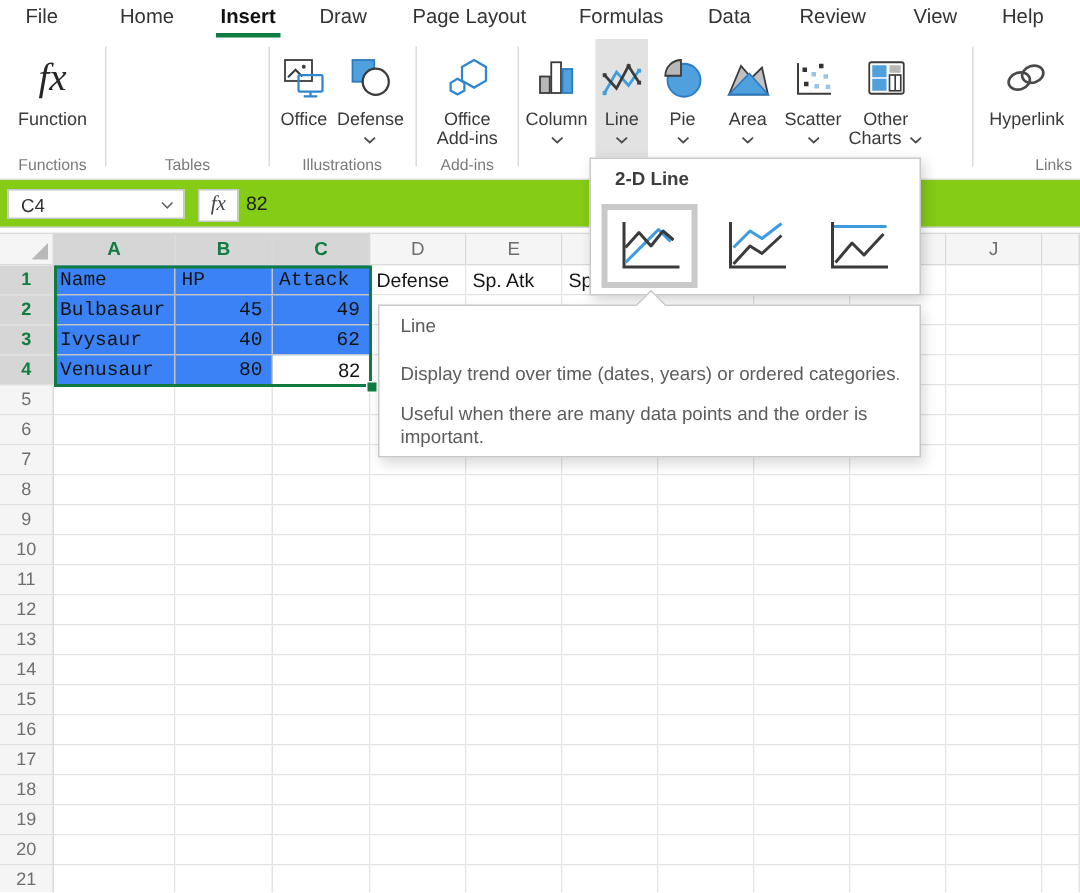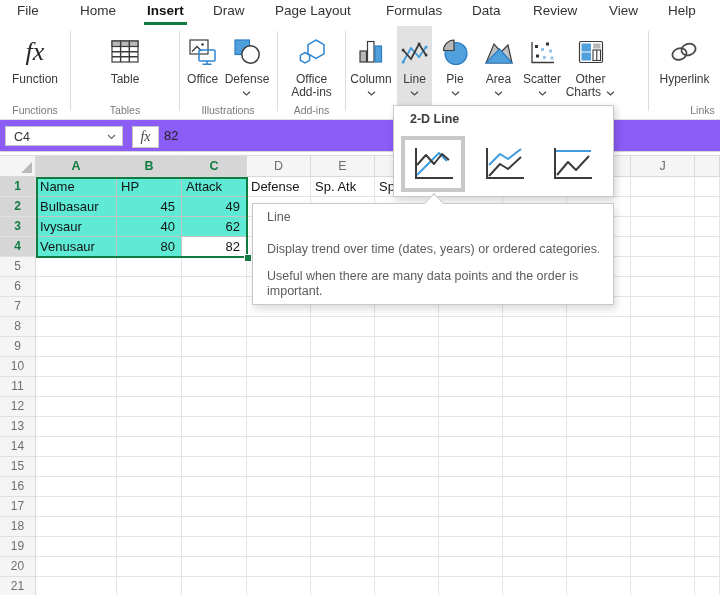--- a/index.html
+++ b/index.html
@@ -26,21 +26,21 @@
   .fxbig{font-family:"Liberation Serif",serif;font-style:italic;font-size:26px;color:#262626;line-height:30px;}
 
   svg.icon{display:block;}
   .st-dark{stroke:#3b3b3b;fill:none;stroke-width:1.4;}
   .st-blue{stroke:#2E86D2;fill:none;stroke-width:1.5;}
   .f-gray{fill:#b8b8b8;stroke:#3b3b3b;stroke-width:1.2;}
   .f-white{fill:#fff;stroke:#3b3b3b;stroke-width:1.2;}
   .f-blue{fill:#4FA0DC;stroke:#2B7CC4;stroke-width:1.2;}
 
   
-  #fbar{position:absolute;left:0;top:120px;width:720px;height:31px;background:#8b5cf6;border-bottom:1px solid #d5d5d5;}
+  #fbar{position:absolute;left:0;top:120px;width:720px;height:31px;background:#84cc16;border-bottom:1px solid #d5d5d5;}
   #namebox{position:absolute;left:5px;top:6px;width:118px;height:20px;border:1px solid #c6c6c6;font-size:12.5px;
            color:#333;line-height:20px;padding-left:8px;box-sizing:border-box;background:#fff;}
   #namebox .nb-chev{position:absolute;right:6px;top:7px;}
   #fxbox{position:absolute;left:132px;top:6px;width:25px;height:20px;border:1px solid #c6c6c6;text-align:center;
          font-family:"Liberation Serif",serif;font-style:italic;font-size:14px;color:#444;line-height:19px;background:#fff;}
   #fval{position:absolute;left:164px;top:6px;font-size:13px;color:#222;line-height:20px;}
 
   
   #grid{position:absolute;left:0;top:155px;width:720px;height:440px;overflow:hidden;background:#fff;}
   .hdr-row{display:flex;height:22px;}
@@ -49,21 +49,21 @@
   .hc.selhdr{background:#d6d6d6;color:#107C41;font-weight:700;}
   .corner{position:relative;}
   .corner .tri{position:absolute;right:3px;bottom:3px;width:0;height:0;
                border-left:11px solid transparent;border-bottom:11px solid #b9b9b9;}
   .g-row{display:flex;height:20px;}
   .rh{box-sizing:border-box;width:36px;background:#f5f5f5;border-right:1px solid #d9d9d9;border-bottom:1px solid #e0e0e0;
       font-size:12px;color:#6e6e6e;text-align:center;line-height:19px;}
   .rh.selhdr{background:#d6d6d6;color:#107C41;font-weight:700;}
   .cell{box-sizing:border-box;border-right:1px solid #e4e4e4;border-bottom:1px solid #e4e4e4;font-size:13px;color:#141414;
         line-height:19px;padding:0 4px;white-space:nowrap;overflow:hidden;background:#fff;}
-  .cell.selfill{background:#5eead4;border-right-color:#c4c4c4;border-bottom-color:#c4c4c4;}
+  .cell.selfill{background:#3b82f6;border-right-color:#c4c4c4;border-bottom-color:#c4c4c4;font-family:Liberation Mono, monospace;}
   .cell.active-cell{background:#fff;}
   .cell.num{text-align:right;padding-right:6px;}
   #sel-outline{position:absolute;border:2px solid #107C41;box-sizing:border-box;pointer-events:none;}
   #fill-handle{position:absolute;width:6px;height:6px;background:#107C41;border:1px solid #fff;box-sizing:content-box;}
 
   
   #ddpanel{position:absolute;left:393px;top:105px;width:221px;height:92px;background:#fff;border:1px solid #c8c8c8;
            box-sizing:border-box;box-shadow:2px 3px 8px rgba(0,0,0,.18);z-index:30;}
   #dd-title{position:absolute;left:16px;top:6px;font-size:12.5px;font-weight:700;color:#3d3d3d;}
   #dd-tiles{position:absolute;left:7px;top:29px;display:flex;gap:10px;align-items:center;height:58px;}
@@ -112,30 +112,20 @@
             </div>
           <div class="blbl">Function</div>
         </div>
       </div>
       <div class="grp-label">Functions</div>
     </div>
     <div class="vsep" style="left:70px"></div>
 
     <div class="grp" style="left:71px;width:108px">
       <div class="btnrow" style="gap:8px">
-        <div class="rbtn">
-          <div class="icb">
-            <svg class="icon" width="30" height="28" viewBox="0 0 30 28">
-              <rect x="2" y="3" width="26" height="21" class="f-white"></rect>
-              <rect x="2" y="3" width="26" height="5.5" class="f-gray"></rect>
-              <path class="st-dark" d="M10.6,3 V24 M19.3,3 V24 M2,13.7 H28 M2,18.8 H28"></path>
-            </svg>
-          </div>
-          <div class="blbl">Table</div>
-        </div>
       </div>
       <div class="grp-label">Tables</div>
     </div>
     <div class="vsep" style="left:179px"></div>
 
     <div class="grp" style="left:180px;width:96px">
       <div class="btnrow" style="gap:6px">
         <div class="rbtn">
           <div class="icb">
             <svg class="icon" width="32" height="30" viewBox="0 0 32 30">

